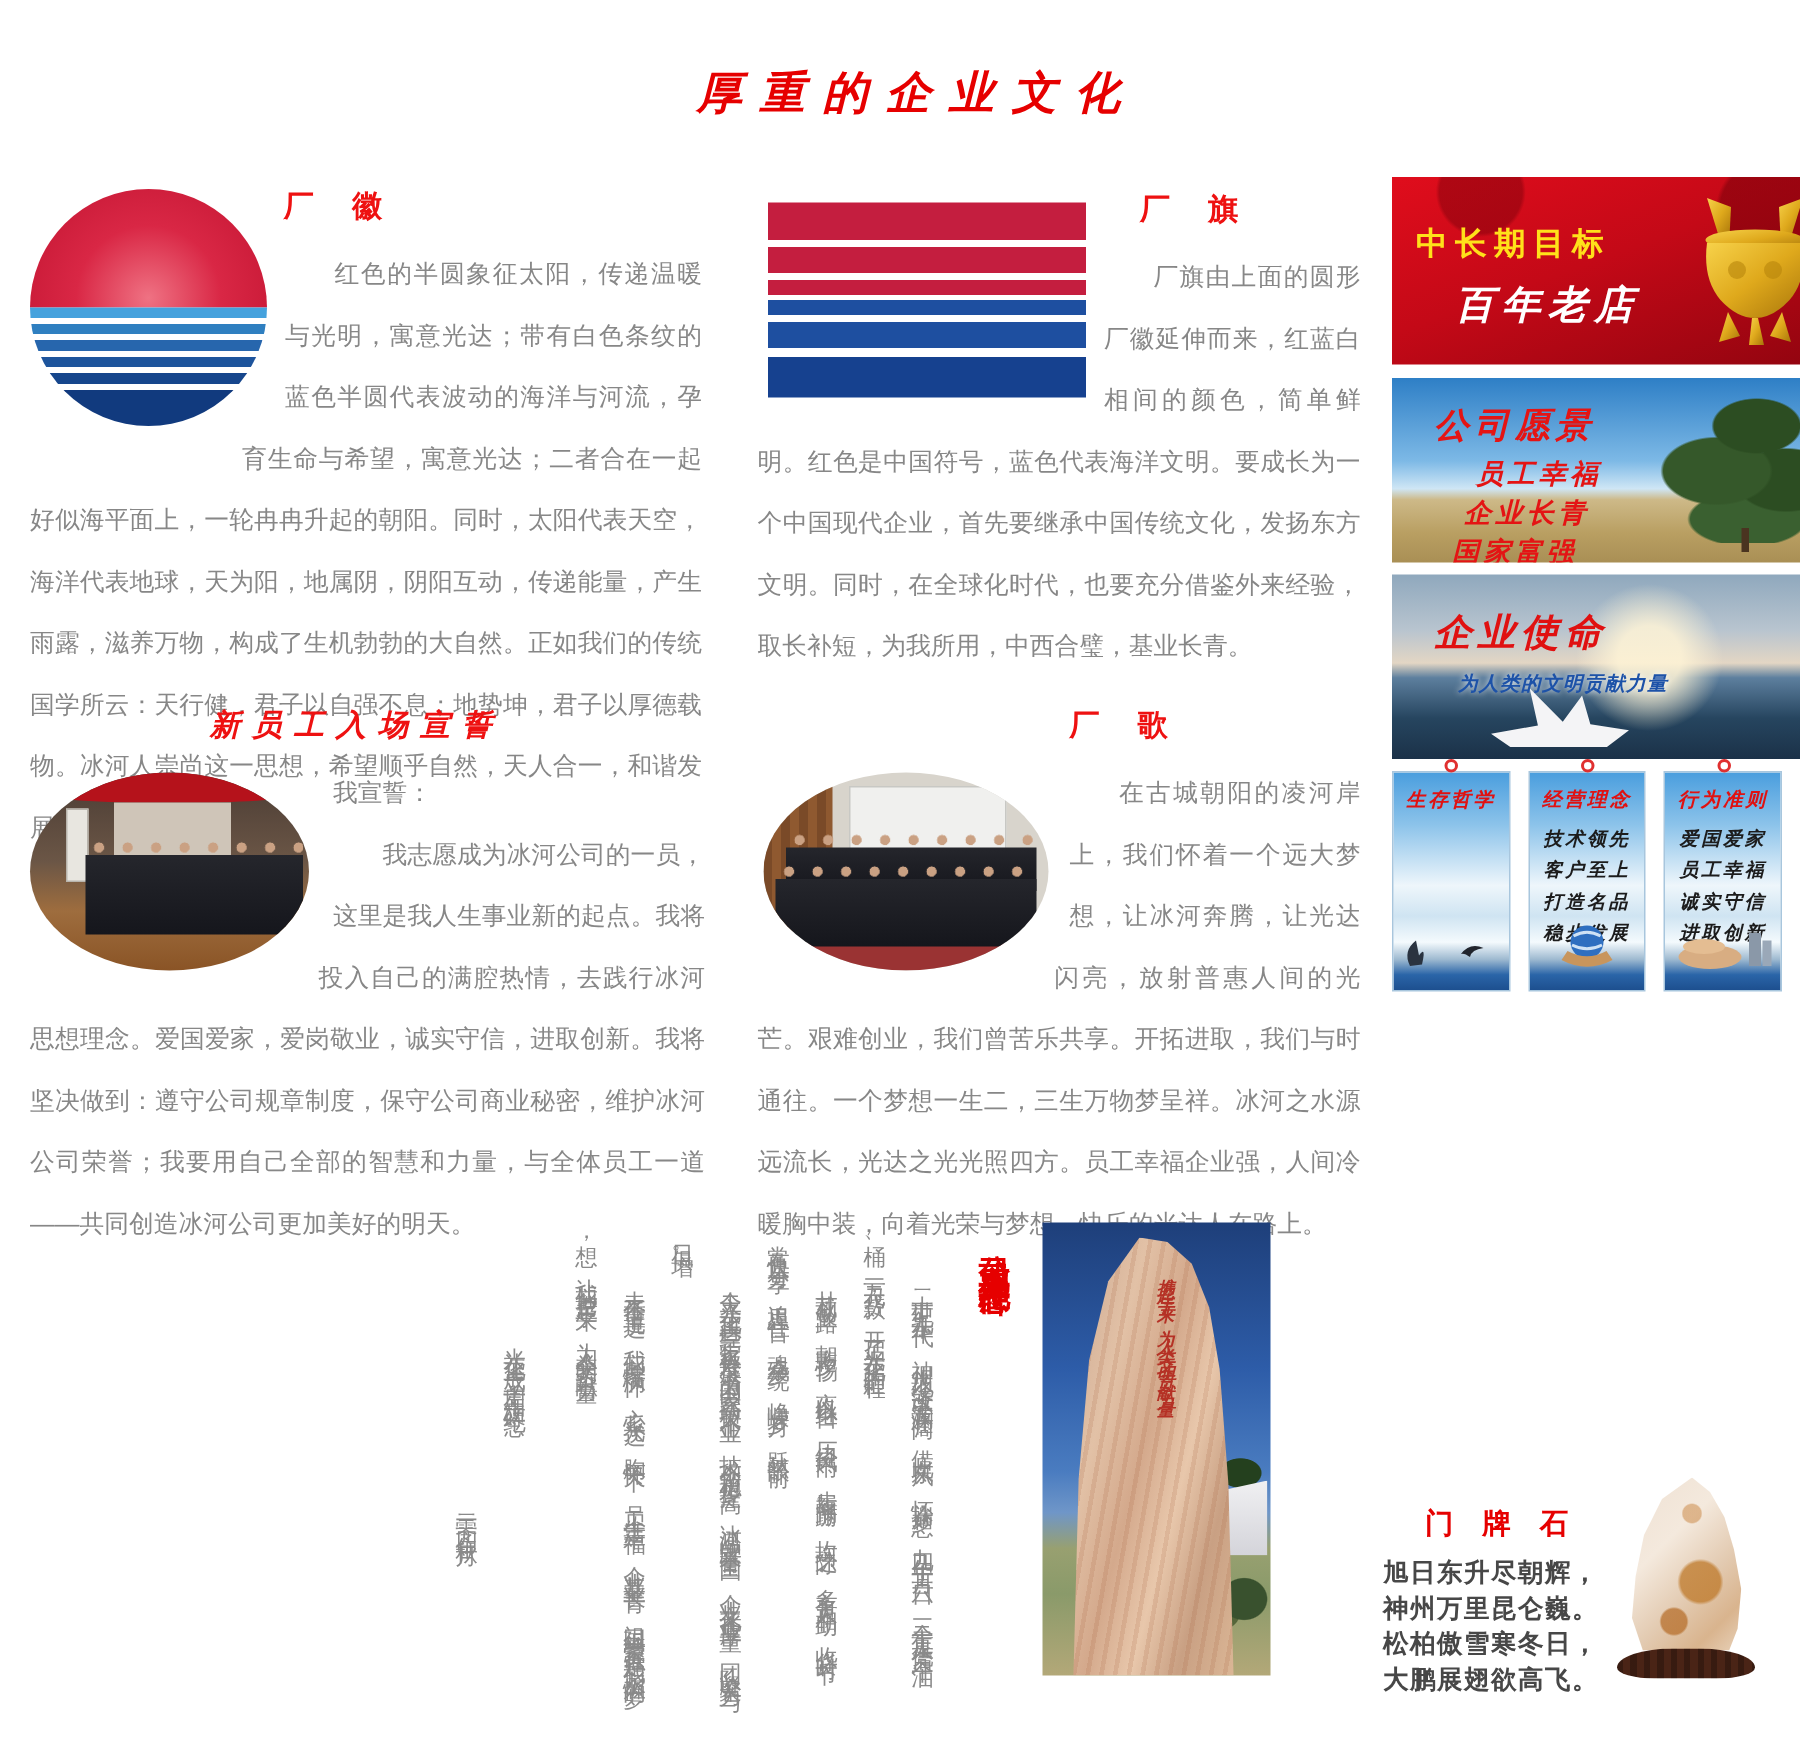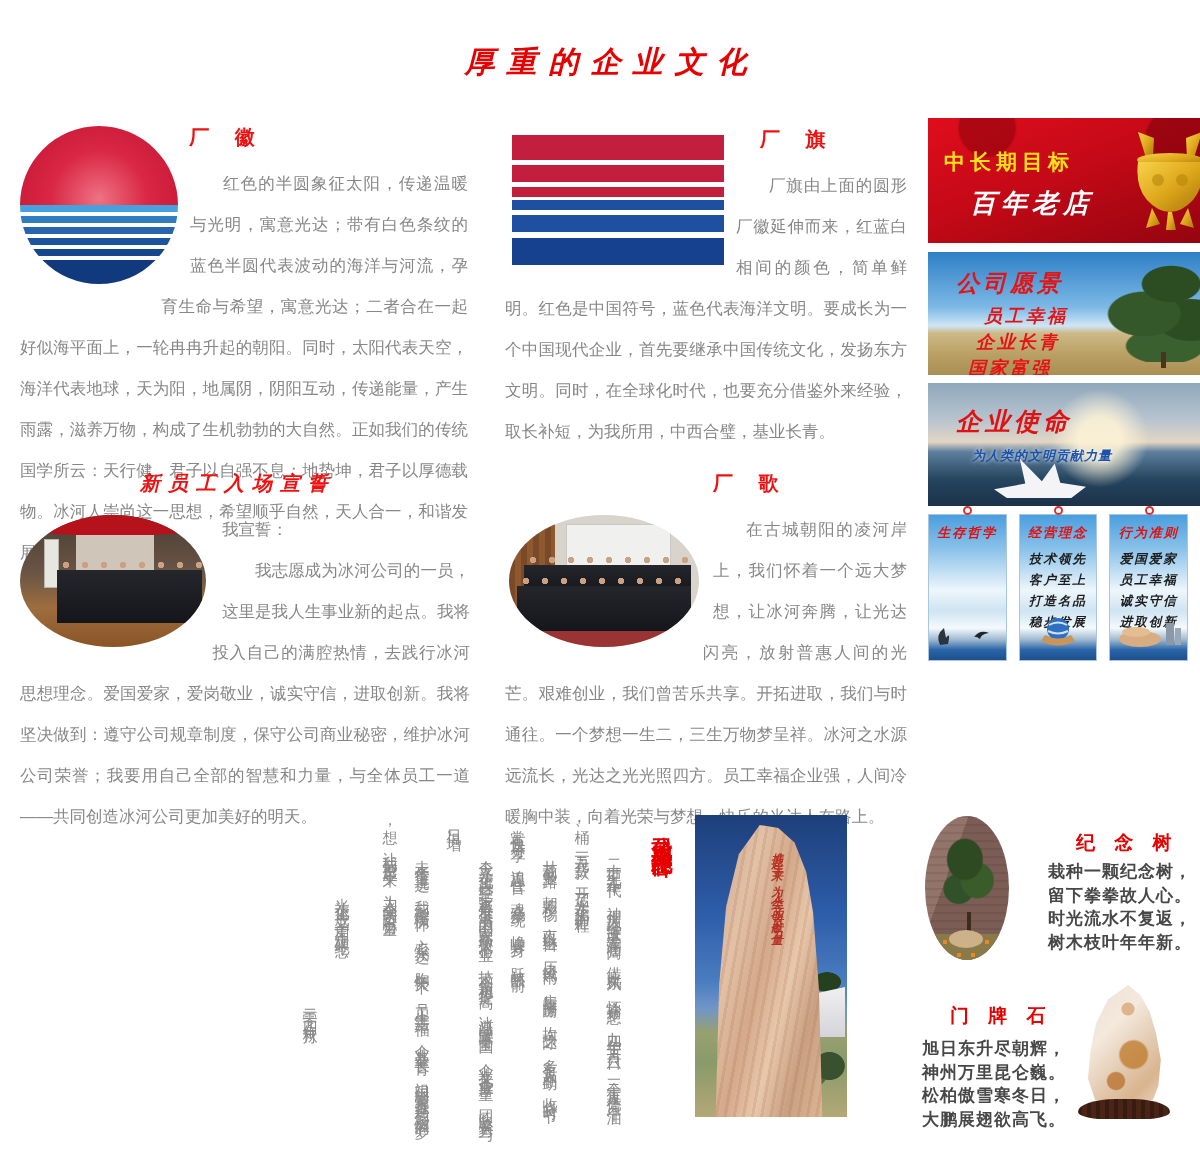--- a/index.html
+++ b/index.html
@@ -319,35 +319,20 @@
   <div class="memorial-title">公司成立二十周年纪念碑</div>
 
   <div class="monument">
     <div class="mon-tree"></div>
     <div class="mon-building"></div>
     <div class="mon-bush"></div>
     <div class="stone"></div>
     <div class="stone-text">携起手来 为人类文明贡献力量</div>
   </div>
 
-  <div class="tree-sec">
-    <div class="tree-photo">
-      <div class="t-crown"></div>
-      <div class="t-trunk"></div>
-      <div class="t-flowers"></div>
-      <div class="t-stone"></div>
-    </div>
-    <div class="tree-heading">纪 念 树</div>
-    <div class="poem tree-poem">
-      <div>栽种一颗纪念树，</div>
-      <div>留下拳拳故人心。</div>
-      <div>时光流水不复返，</div>
-      <div>树木枝叶年年新。</div>
-    </div>
-  </div>
 
   <div class="stone-sec">
     <div class="stone-heading">门 牌 石</div>
     <div class="poem stone-poem">
       <div>旭日东升尽朝辉，</div>
       <div>神州万里昆仑巍。</div>
       <div>松柏傲雪寒冬日，</div>
       <div>大鹏展翅欲高飞。</div>
     </div>
     <div class="gate-photo">

